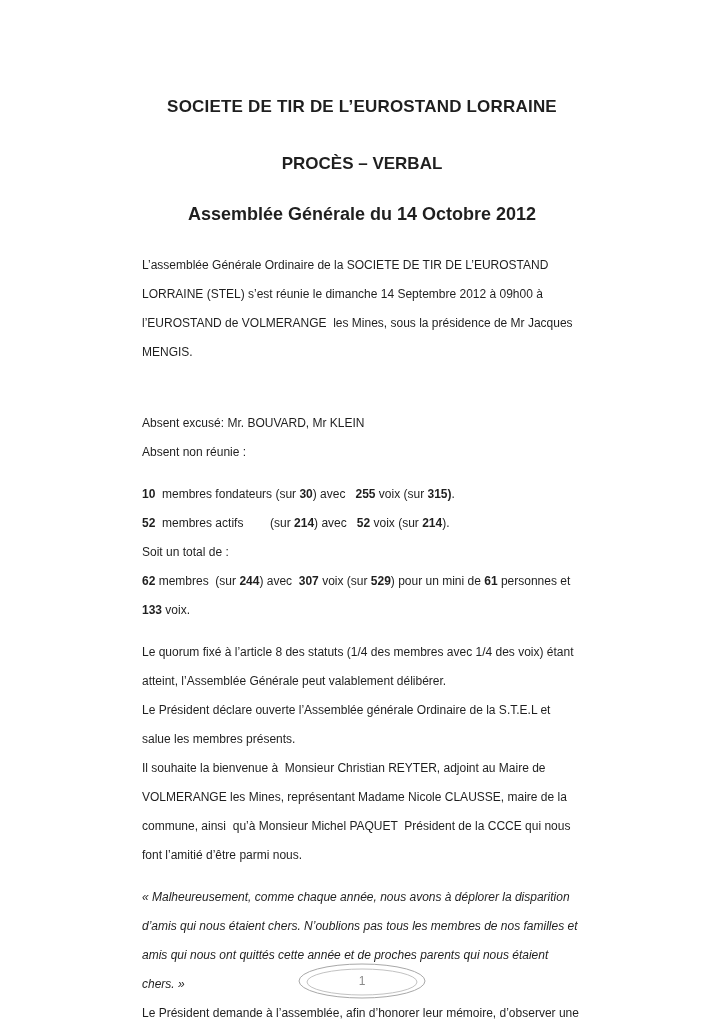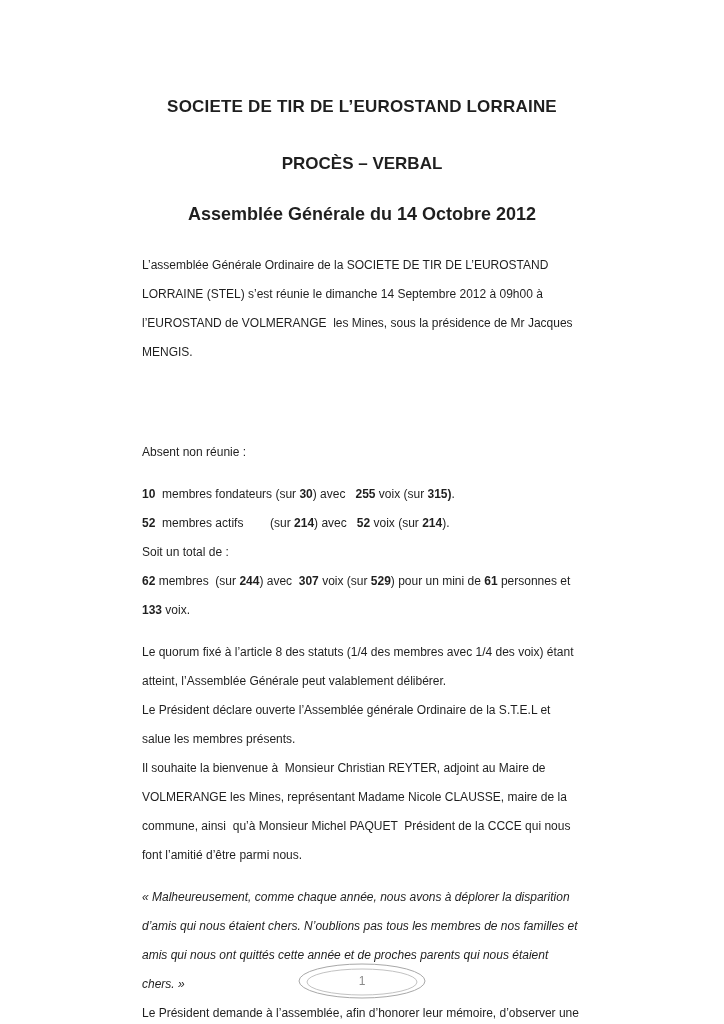--- a/index.html
+++ b/index.html
@@ -80,21 +80,21 @@
 <div class="page">
 
   <h1 class="doc-title">SOCIETE DE TIR DE L’EUROSTAND LORRAINE</h1>
 
   <h2 class="doc-title2">PROCÈS – VERBAL</h2>
 
   <h3 class="doc-subtitle">Assemblée Générale du 14 Octobre 2012</h3>
 
   <div class="doc-body">
       <p class="para"><span>L’assemblée Générale Ordinaire de la SOCIETE DE TIR DE L’EUROSTAND LORRAINE (STEL) s’est réunie le dimanche 14 Septembre 2012 à 09h00 à  l’EUROSTAND de VOLMERANGE  les Mines, sous la présidence de Mr Jacques MENGIS.</span></p>
-      <p class="para"><br><br><span>Absent non réunie :</span></p>
+      <p class="para"><br><span>Absent excusé: Mr. BOUVARD, Mr KLEIN</span><br><span>Absent non réunie :</span></p>
       <p class="para"><span class="b">10</span><span>  membres fondateurs (sur </span><span class="b">30</span><span>) avec   </span><span class="b">255</span><span> voix (sur </span><span class="b">315)</span><span>.</span><br><span class="b">52</span><span>  membres actifs        (sur </span><span class="b">214</span><span>) avec   </span><span class="b">52</span><span> voix (sur </span><span class="b">214</span><span>).</span><br><span>Soit un total de :</span><br><span class="b">62</span><span> membres  (sur </span><span class="b">244</span><span>) avec  </span><span class="b">307</span><span> voix (sur </span><span class="b">529</span><span>) pour un mini de </span><span class="b">61</span><span> personnes et  </span><span class="b">133</span><span> voix.</span></p>
       <p class="para"><span>Le quorum fixé à l’article 8 des statuts (1/4 des membres avec 1/4 des voix) étant  atteint, l’Assemblée Générale peut valablement délibérer.</span><br><span>Le Président déclare ouverte l’Assemblée générale Ordinaire de la S.T.E.L et salue les membres présents.</span><br><span>Il souhaite la bienvenue à  Monsieur Christian REYTER, adjoint au Maire de VOLMERANGE les Mines, représentant Madame Nicole CLAUSSE, maire de la commune, ainsi  qu’à Monsieur Michel PAQUET  Président de la CCCE qui nous font l’amitié d’être parmi nous.</span></p>
       <p class="para"><span class="i">« Malheureusement, comme chaque année, nous avons à déplorer la disparition d’amis qui nous étaient chers. N’oublions pas tous les membres de nos familles et amis qui nous ont quittés cette année et de proches parents qui nous étaient chers. »</span><br><span>Le Président demande à l’assemblée, afin d’honorer leur mémoire, d’observer une minute de silence à leur intention.</span></p>
     </div>
 
   <div class="footer">
     <svg width="132" height="42" viewBox="0 0 132 42">
       <ellipse cx="66" cy="20" rx="63" ry="17" fill="none" stroke="#a8a8a8" stroke-width="1"></ellipse>
       <ellipse cx="66" cy="21" rx="55" ry="13" fill="none" stroke="#c2c2c2" stroke-width="1"></ellipse>
     </svg>

